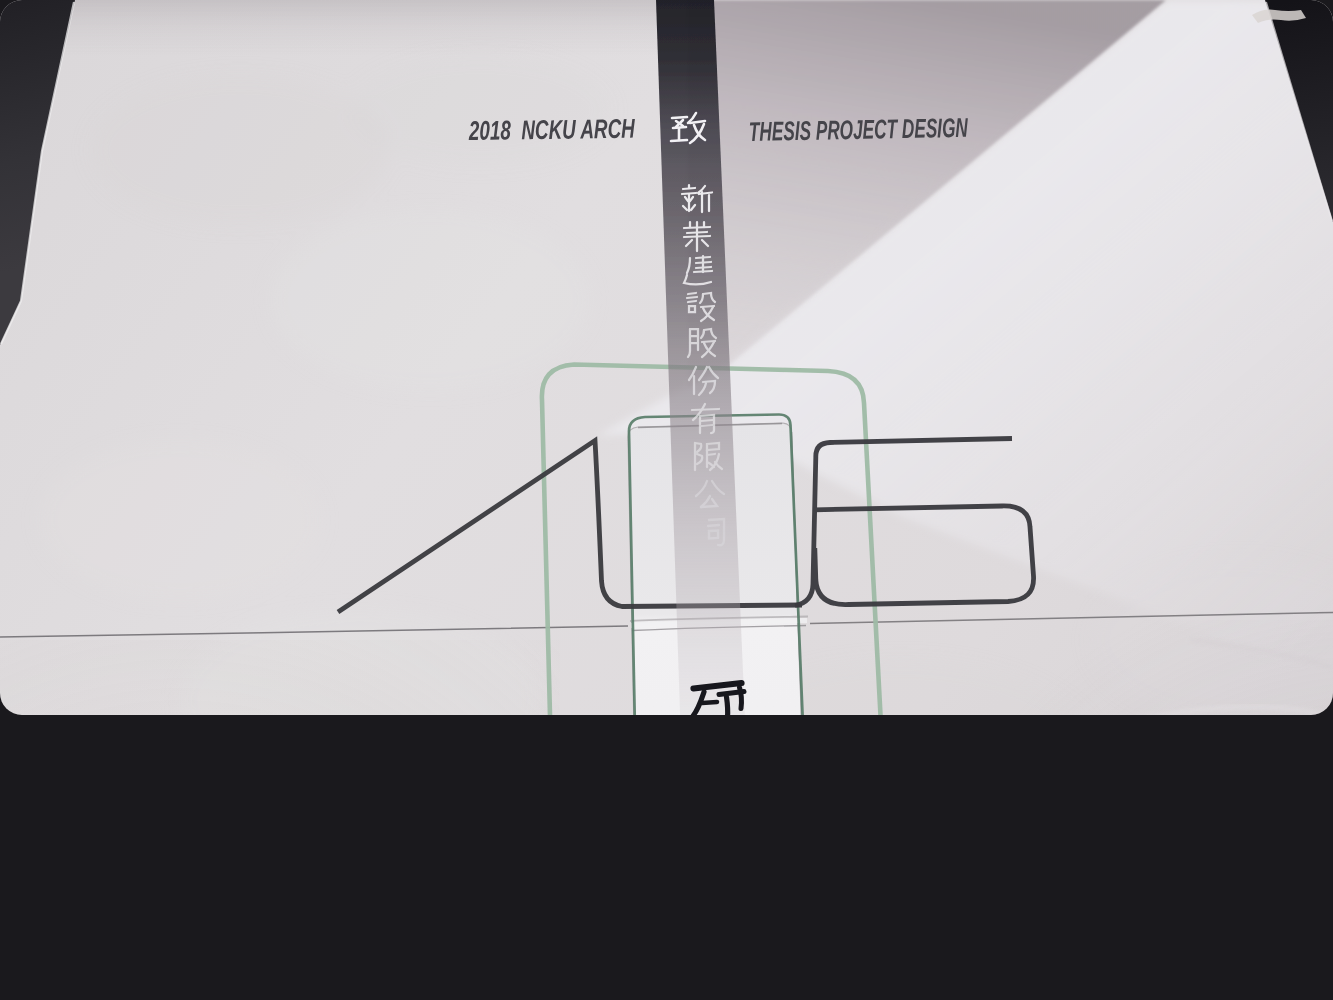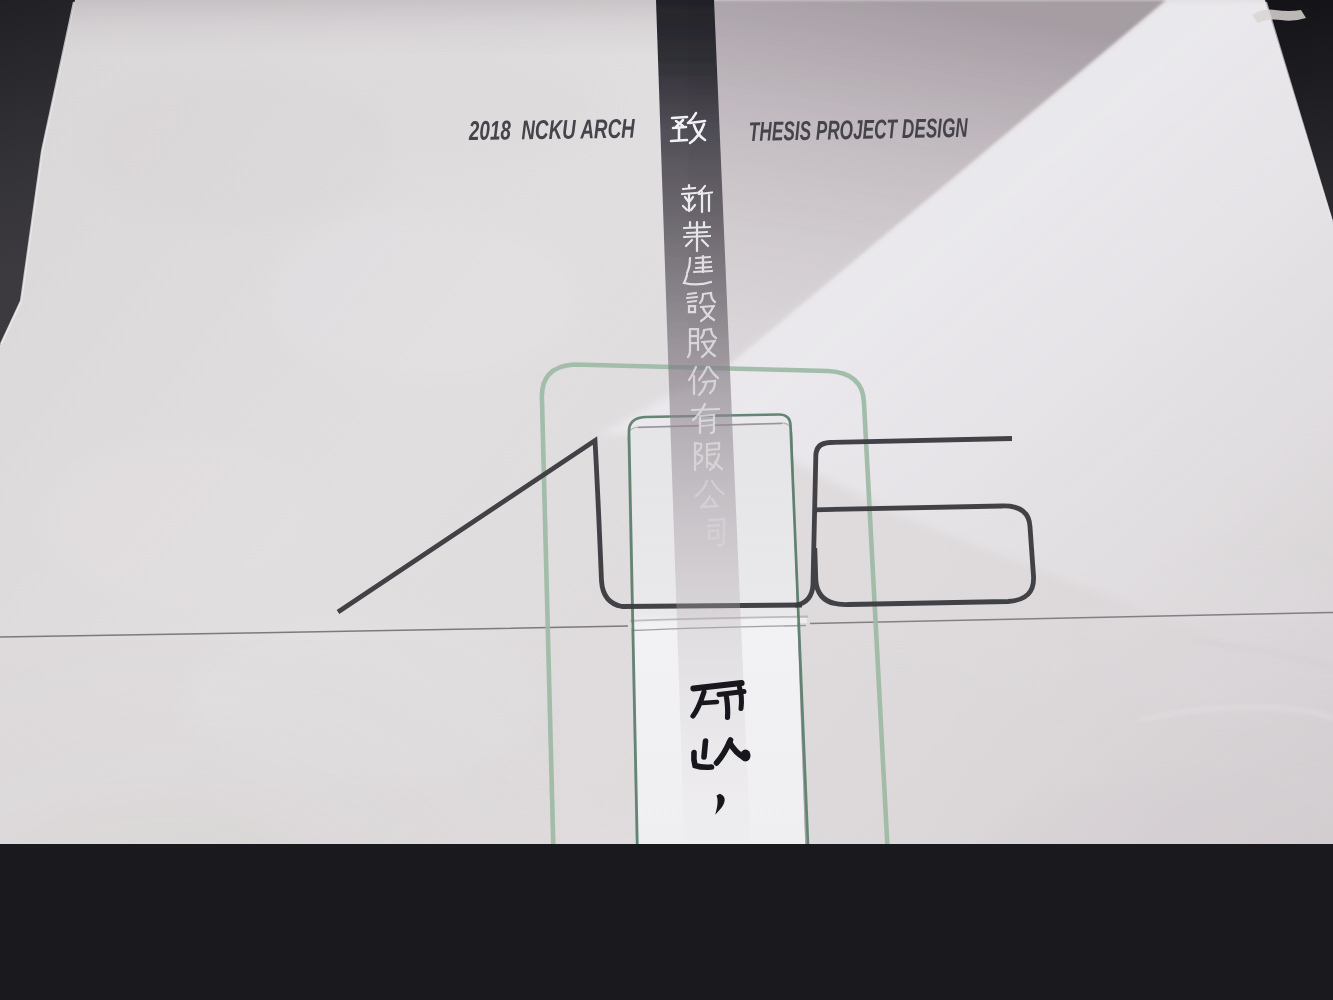--- a/index.html
+++ b/index.html
@@ -1,17 +1,17 @@
 <!DOCTYPE html>
 <html><head>
 <meta charset="utf-8">
 <style>
 html,body{margin:0;padding:0;background:#1a191d;}
-#stage{position:relative;width:1333px;height:844px;overflow:hidden;
-  font-family:"Liberation Sans",sans-serif;}
+#stage{position:relative;width:1333px;height:715px;overflow:hidden;
+  font-family:"Liberation Sans",sans-serif;border-radius:22px;}
 svg{position:absolute;left:0;top:0;}
 </style>
 </head>
 <body>
 <div id="stage">
 <svg width="1333" height="1000" viewBox="0 0 1333 1000">
 <defs>
 <linearGradient id="paperg" x1="0" y1="0" x2="1333" y2="1000" gradientUnits="userSpaceOnUse">
  <stop offset="0" stop-color="#dad7d9"></stop>
  <stop offset="0.35" stop-color="#e1dee0"></stop>

